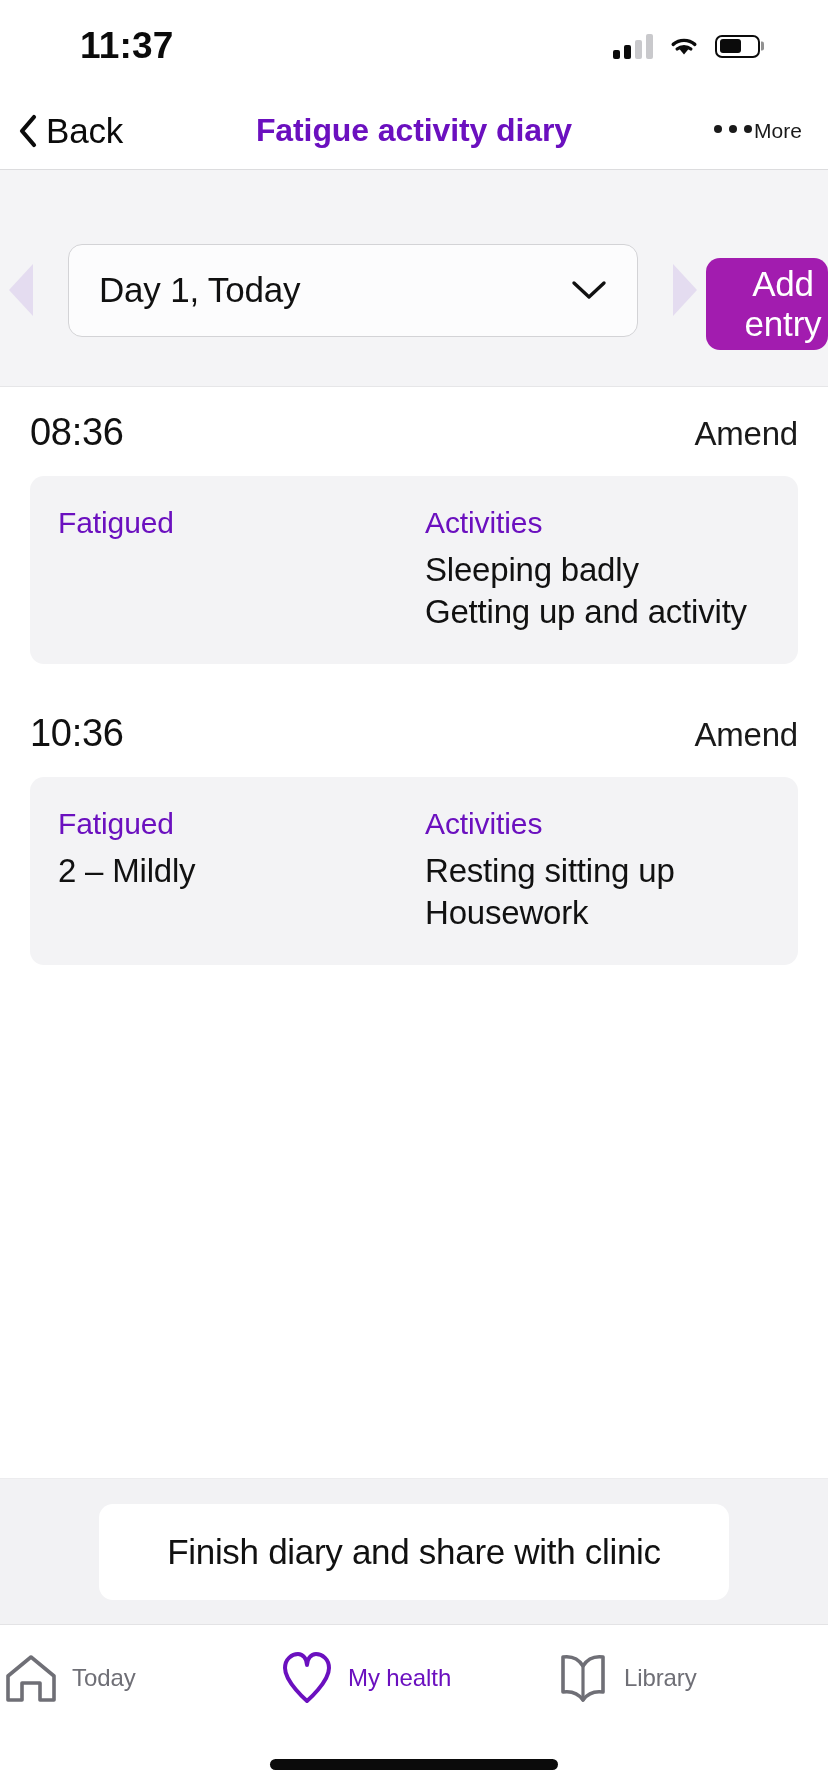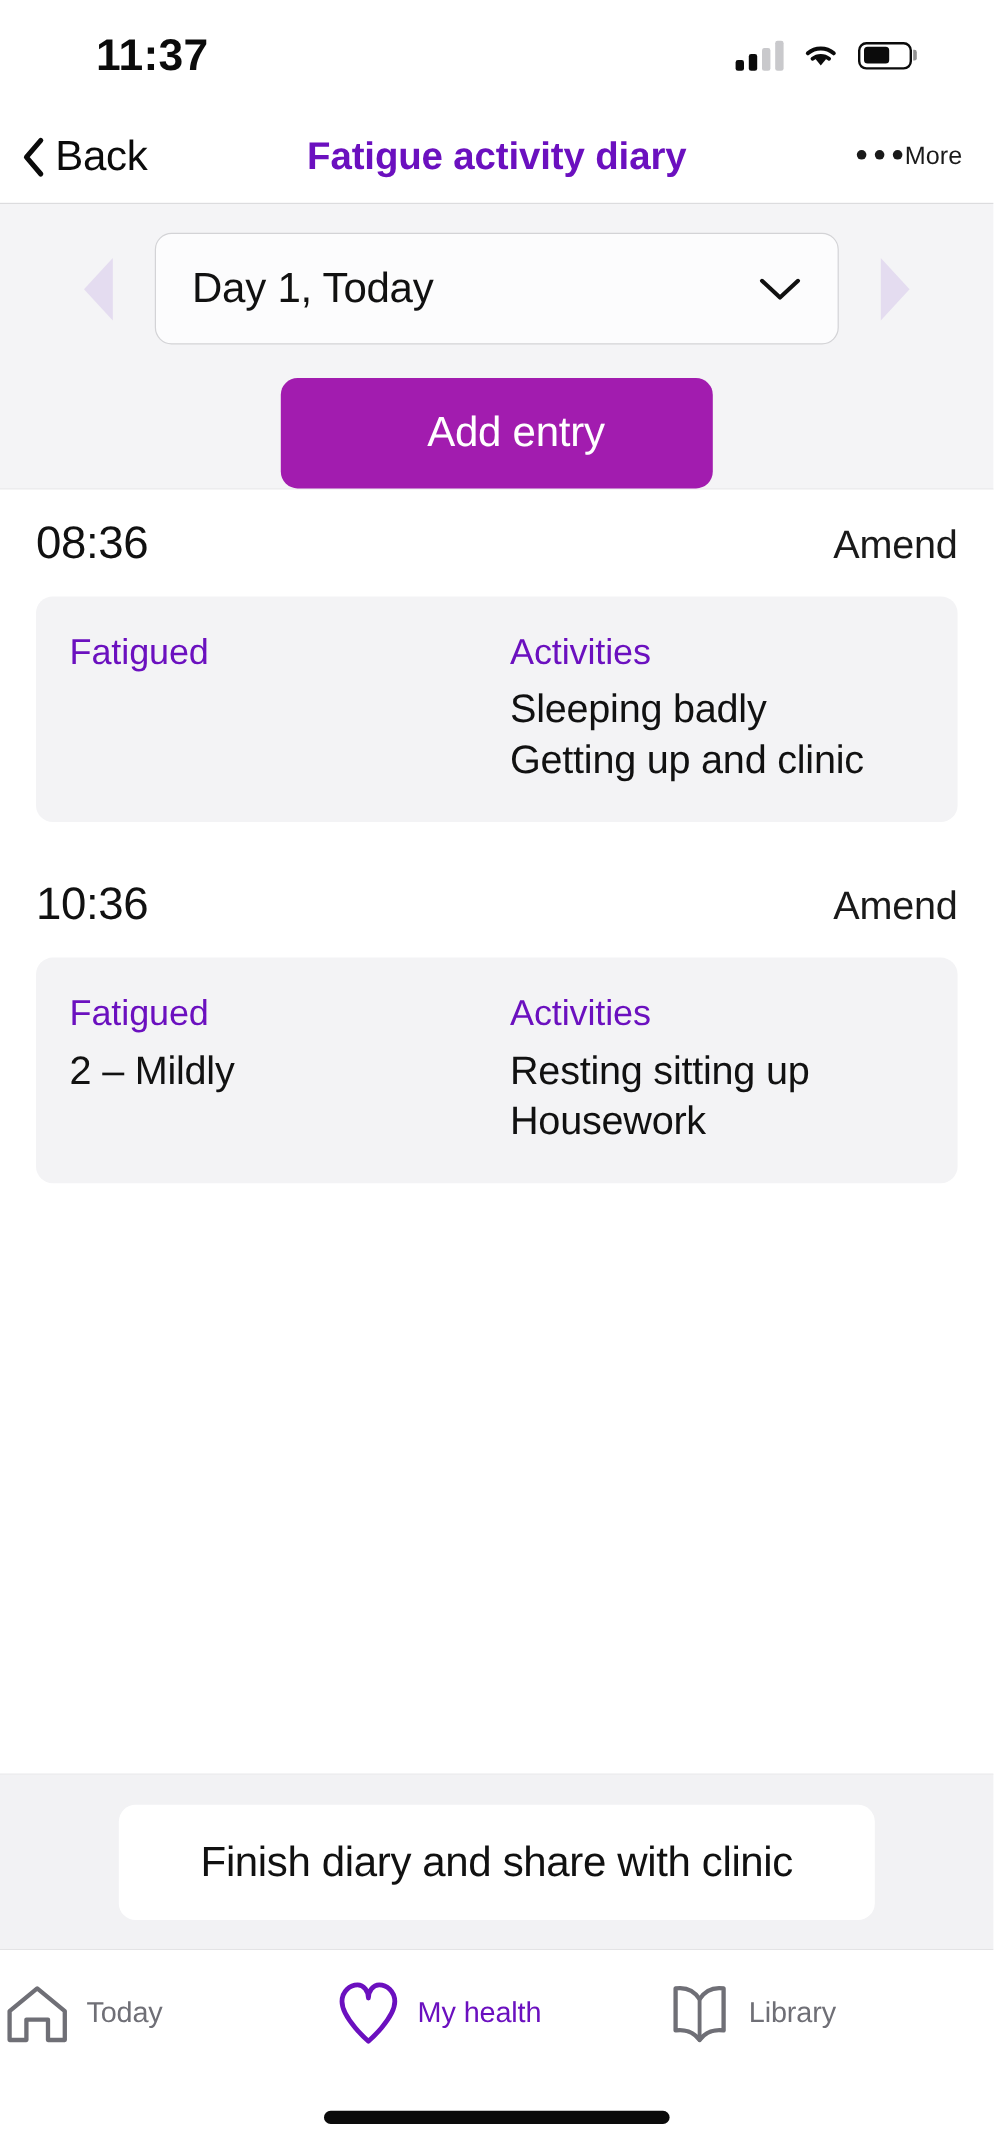--- a/index.html
+++ b/index.html
@@ -88,21 +88,21 @@
   }
   .dots { display:flex; gap:7px; margin-bottom:3px; }
   .dots span { width:8px; height:8px; border-radius:50%; background:#1a1a1a; }
   .nav-more-label { font-size:21px; color:#1a1a1a; }
 
   
   .selector-band {
     flex:0 0 217px;
     background:#f4f4f6;
     padding:24px 0 0 0;
-    display:flex; flex-direction:column; align-items:center;
+    display:flex; flex-direction:row; align-items:center;
     border-bottom:1px solid #e6e6e8;
   }
   .selector-row {
     width:100%;
     display:flex; align-items:center;
     justify-content:center;
     gap:26px;
   }
   .arrow-btn {
     width:42px; height:60px;
@@ -289,21 +289,21 @@
         <span class="entry-time">08:36</span>
         <span class="entry-amend">Amend</span>
       </div>
       <div class="entry-card">
         <div class="entry-col">
           <div class="col-title">Fatigued</div>
         </div>
         <div class="entry-col right">
           <div class="col-title">Activities</div>
           <div class="col-value">Sleeping badly</div>
-          <div class="col-value">Getting up and clinic</div>
+          <div class="col-value">Getting up and activity</div>
         </div>
       </div>
     </div>
 
     <div class="entry">
       <div class="entry-head">
         <span class="entry-time">10:36</span>
         <span class="entry-amend">Amend</span>
       </div>
       <div class="entry-card">

